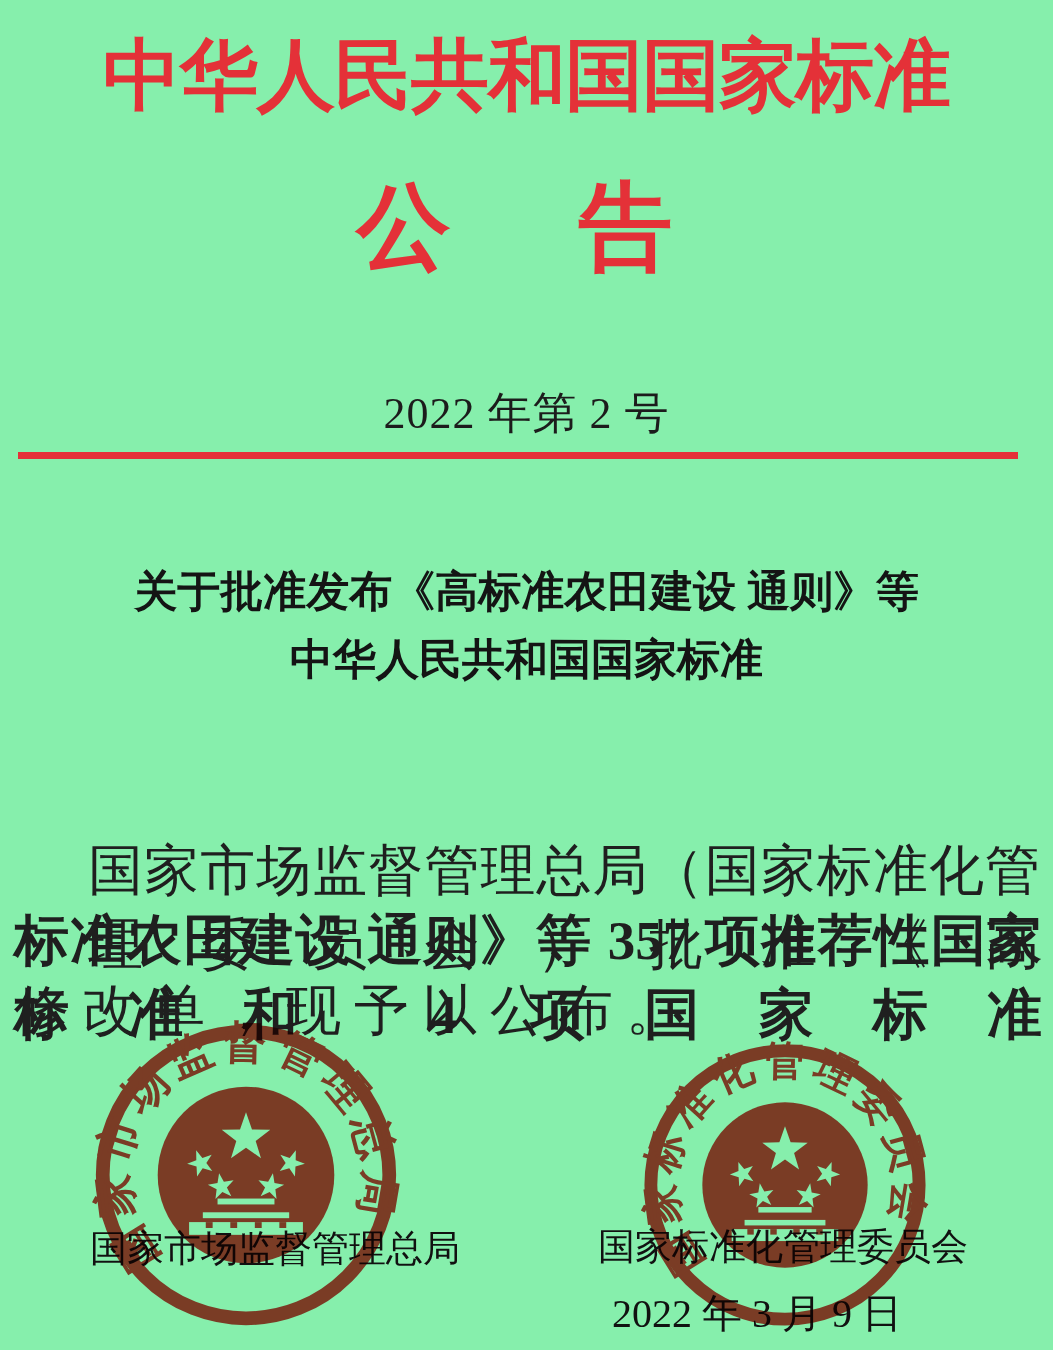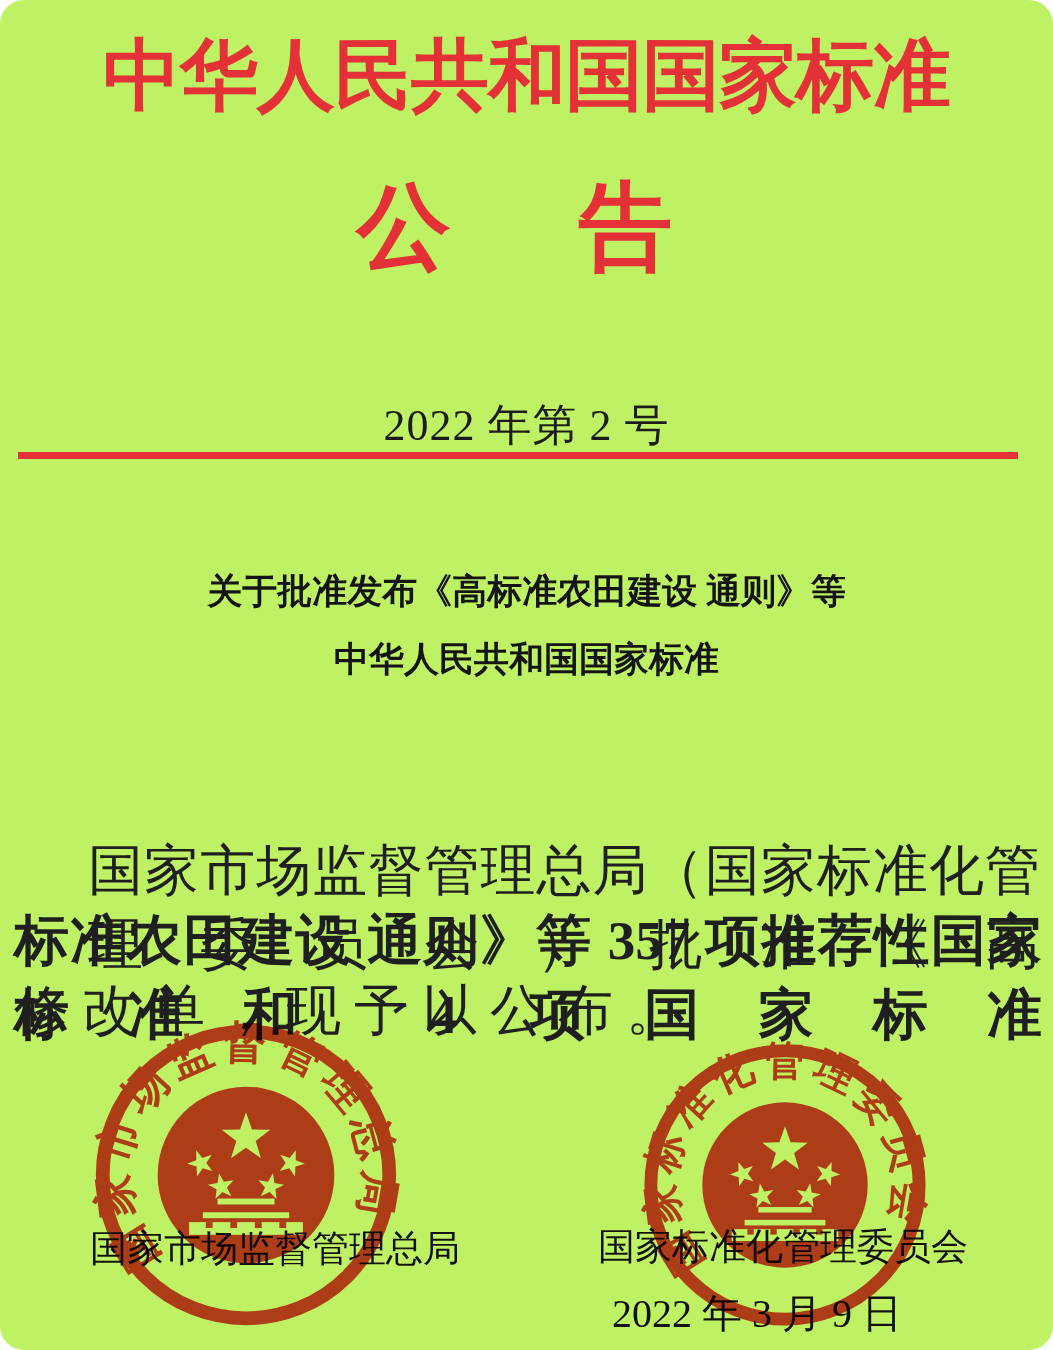--- a/index.html
+++ b/index.html
@@ -4,50 +4,49 @@
 <style>
   :root{
     --red:#e43138;
     --seal-red:#e8352c;
     --ink:#1c1c1c;
   }
   html,body{margin:0;padding:0;background:#ffffff;}
   .page{
     position:relative;
     width:1053px;height:1350px;
-    background:#bef264;
+    background:#86efac;
     font-family:"Liberation Serif","DejaVu Serif",serif;
     overflow:hidden;
-    border-radius:24px;
   }
   .header-title{
     position:absolute;top:24px;left:0;width:100%;
     text-align:center;
     font-size:78px;font-weight:bold;color:var(--red);
     letter-spacing:-1px;white-space:nowrap;
   }
   .announcement{
     position:absolute;top:164px;left:0;width:100%;
     display:flex;justify-content:center;gap:128px;
     font-size:94px;font-weight:bold;color:var(--red);
     transform:translateX(-12px);
   }
   .issue-number{
-    position:absolute;top:396px;left:0;width:100%;
+    position:absolute;top:384px;left:0;width:100%;
     text-align:center;font-size:44px;color:var(--ink);
     letter-spacing:1px;
   }
   .red-rule{
     position:absolute;top:452px;left:18px;width:1000px;height:7px;
     background:var(--red);
   }
   .doc-title{
     position:absolute;top:558px;left:0;width:100%;
     text-align:center;font-weight:bold;
-    font-size:35px;line-height:68px;color:#141414;
+    font-size:43px;line-height:68px;color:#141414;
   }
   .body-line{
     position:absolute;font-size:55px;color:#1f1f1f;
     white-space:nowrap;
   }
   .body-line.justify{
     text-align:justify;text-align-last:justify;white-space:normal;
   }
   .bl1{top:834px;left:88px;width:952px;}
   .bl2{top:904px;left:14px;width:1028px;font-weight:bold;}

